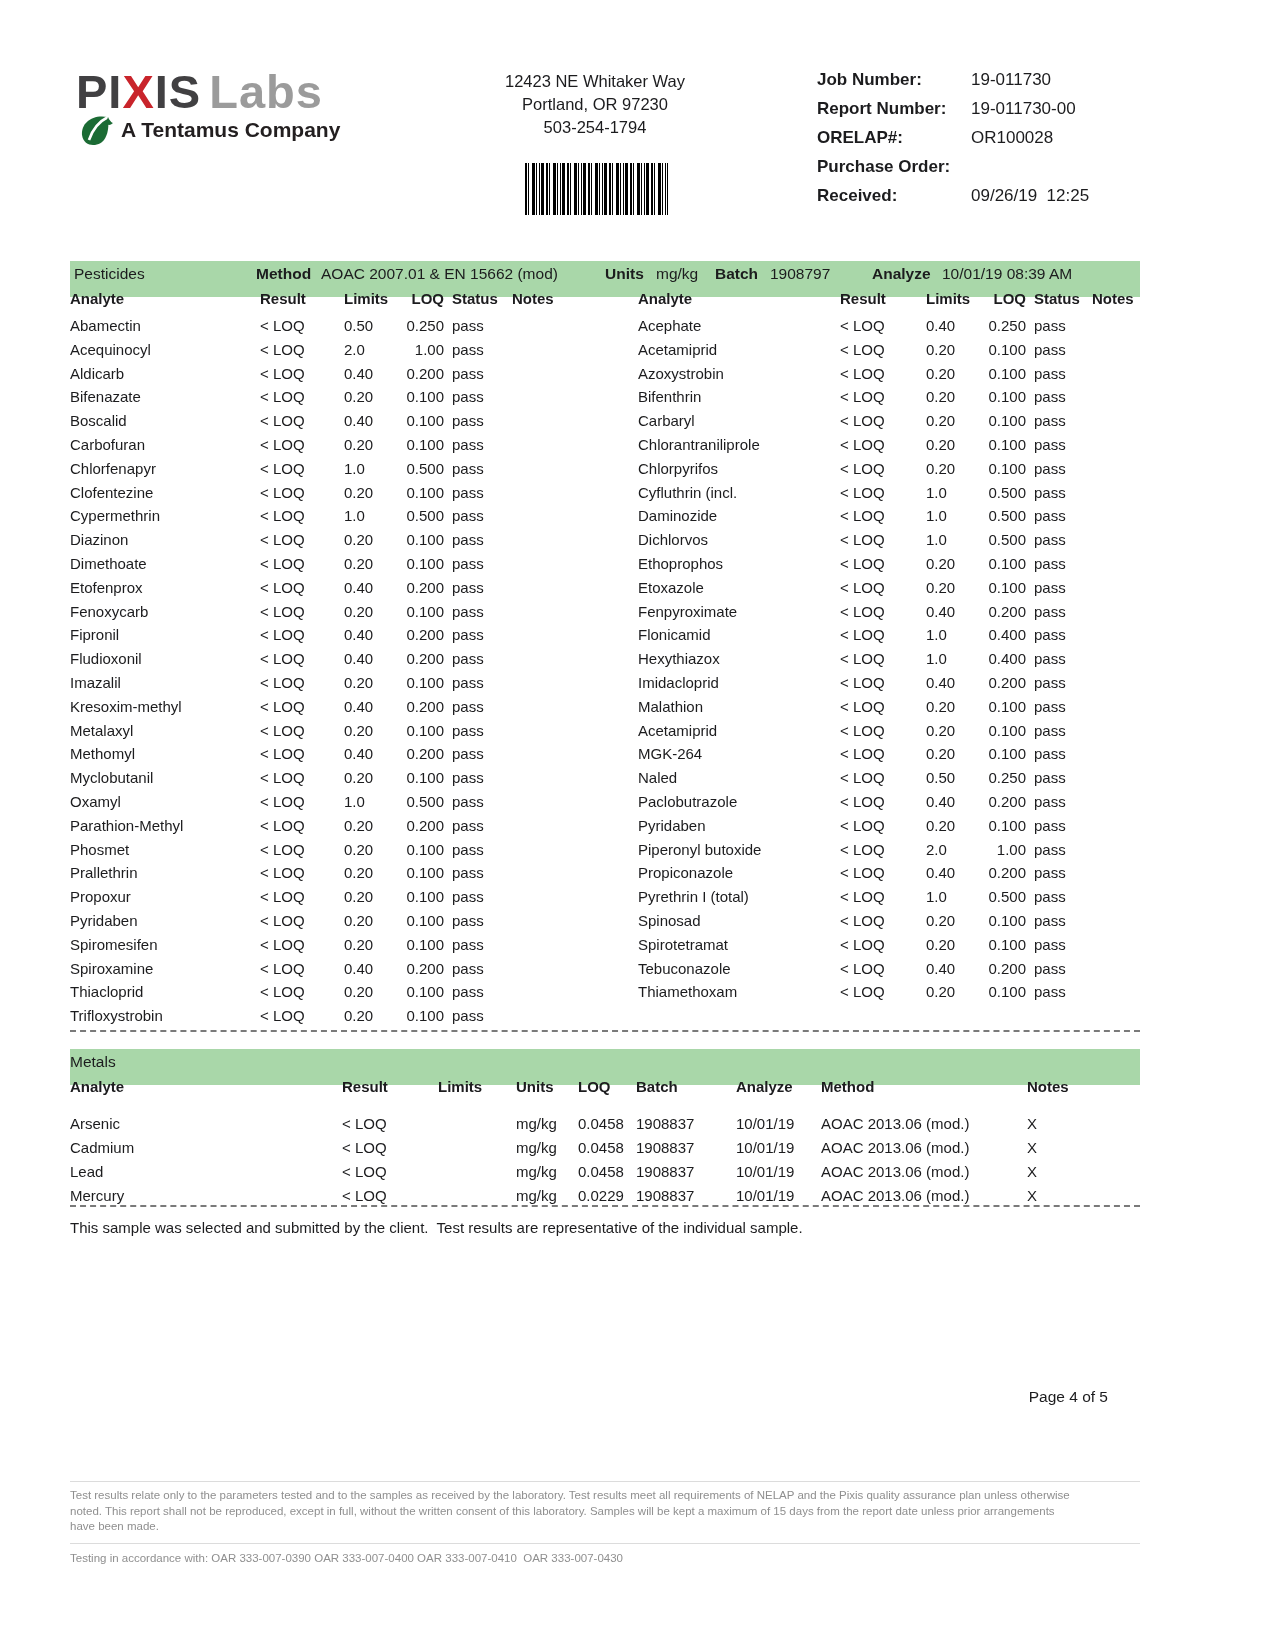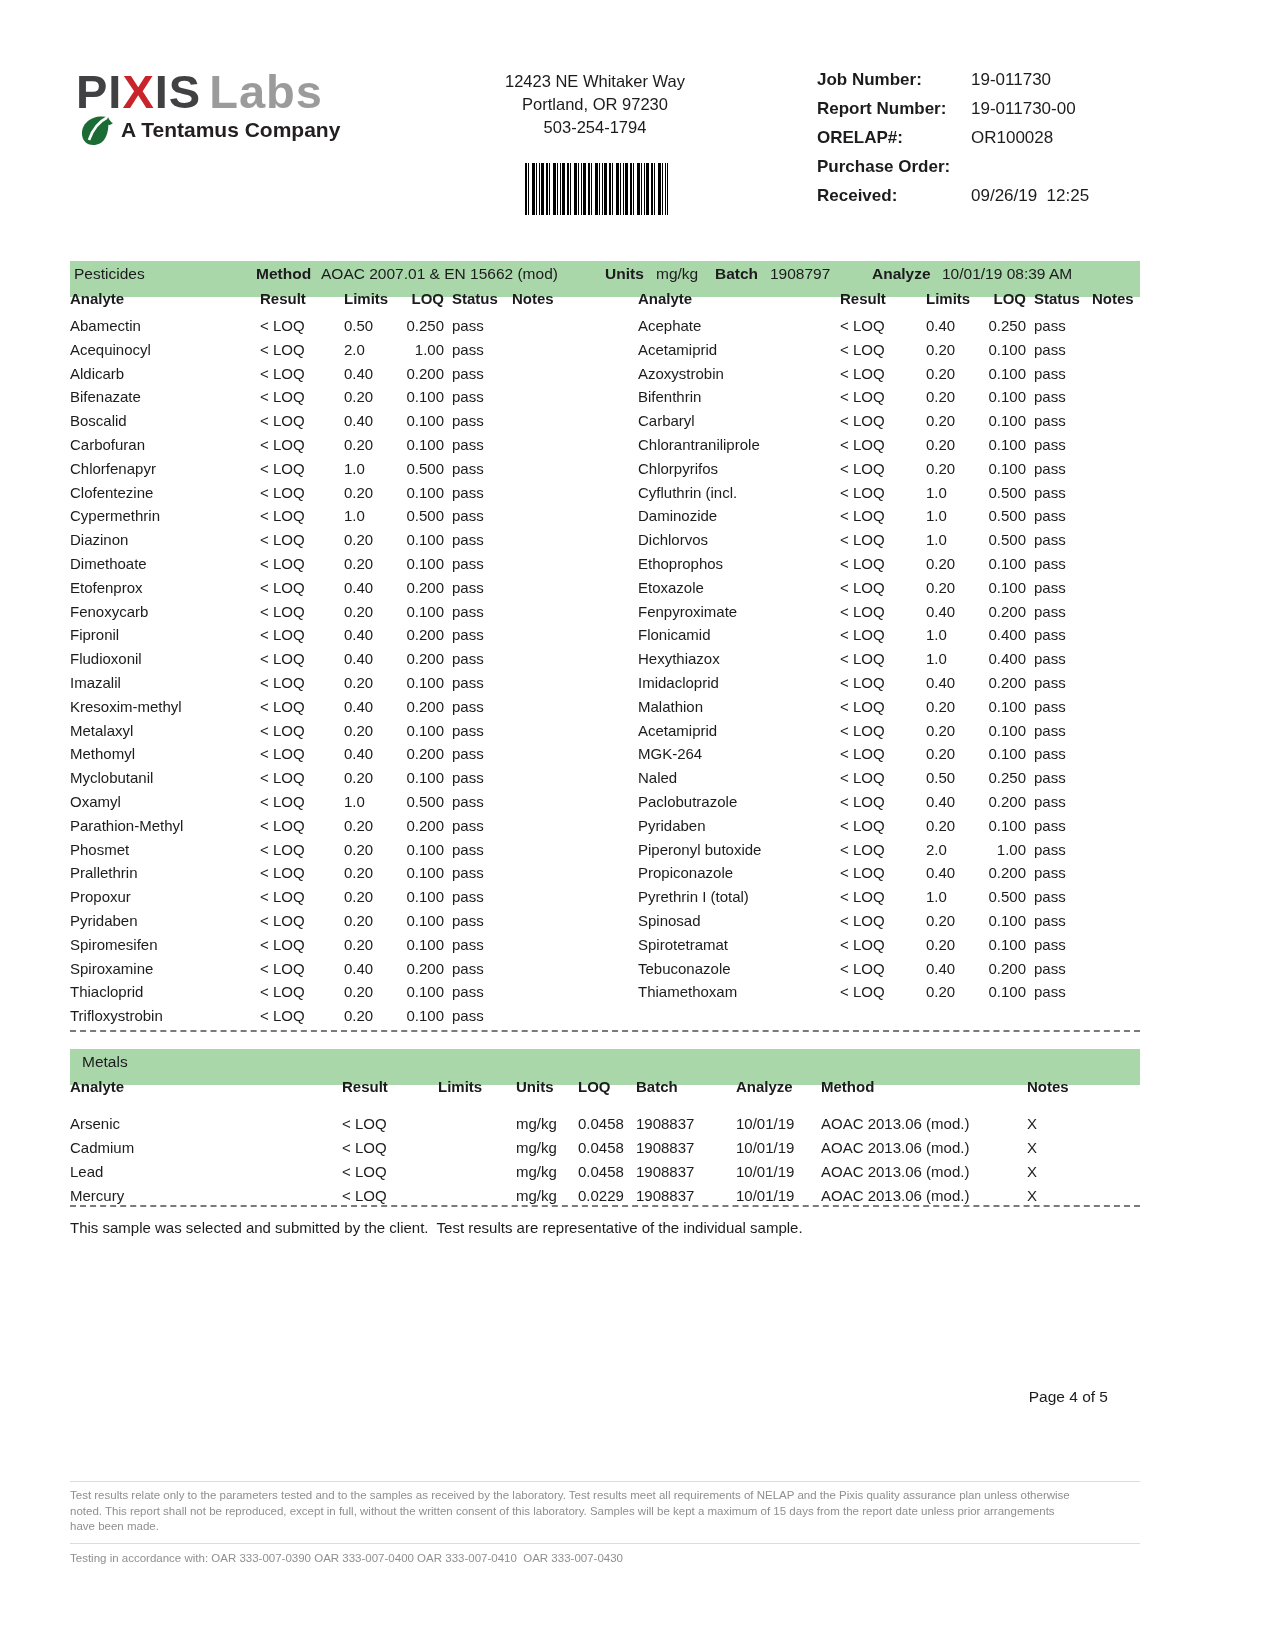--- a/index.html
+++ b/index.html
@@ -688,21 +688,21 @@
         <span class="c-loq">0.100</span>
         <span class="c-status">pass</span>
         <span></span>
       </div>
     </div>
 </div>
 
 <div class="abs dash-rule" style="top:1030px;"></div>
 
 <div class="abs sec-bar" style="top:1049px; background:#a9d7a9;">
-  <span class="bar-abs" style="left:12px;">Metals</span>
+  <span class="bar-abs" style="left:0;">Metals</span>
 </div>
 
 <div class="abs" id="metals-table">
   <div class="mrow mhead">
     <span>Analyte</span>
     <span>Result</span>
     <span>Limits</span>
     <span>Units</span>
     <span>LOQ</span>
     <span>Batch</span>

